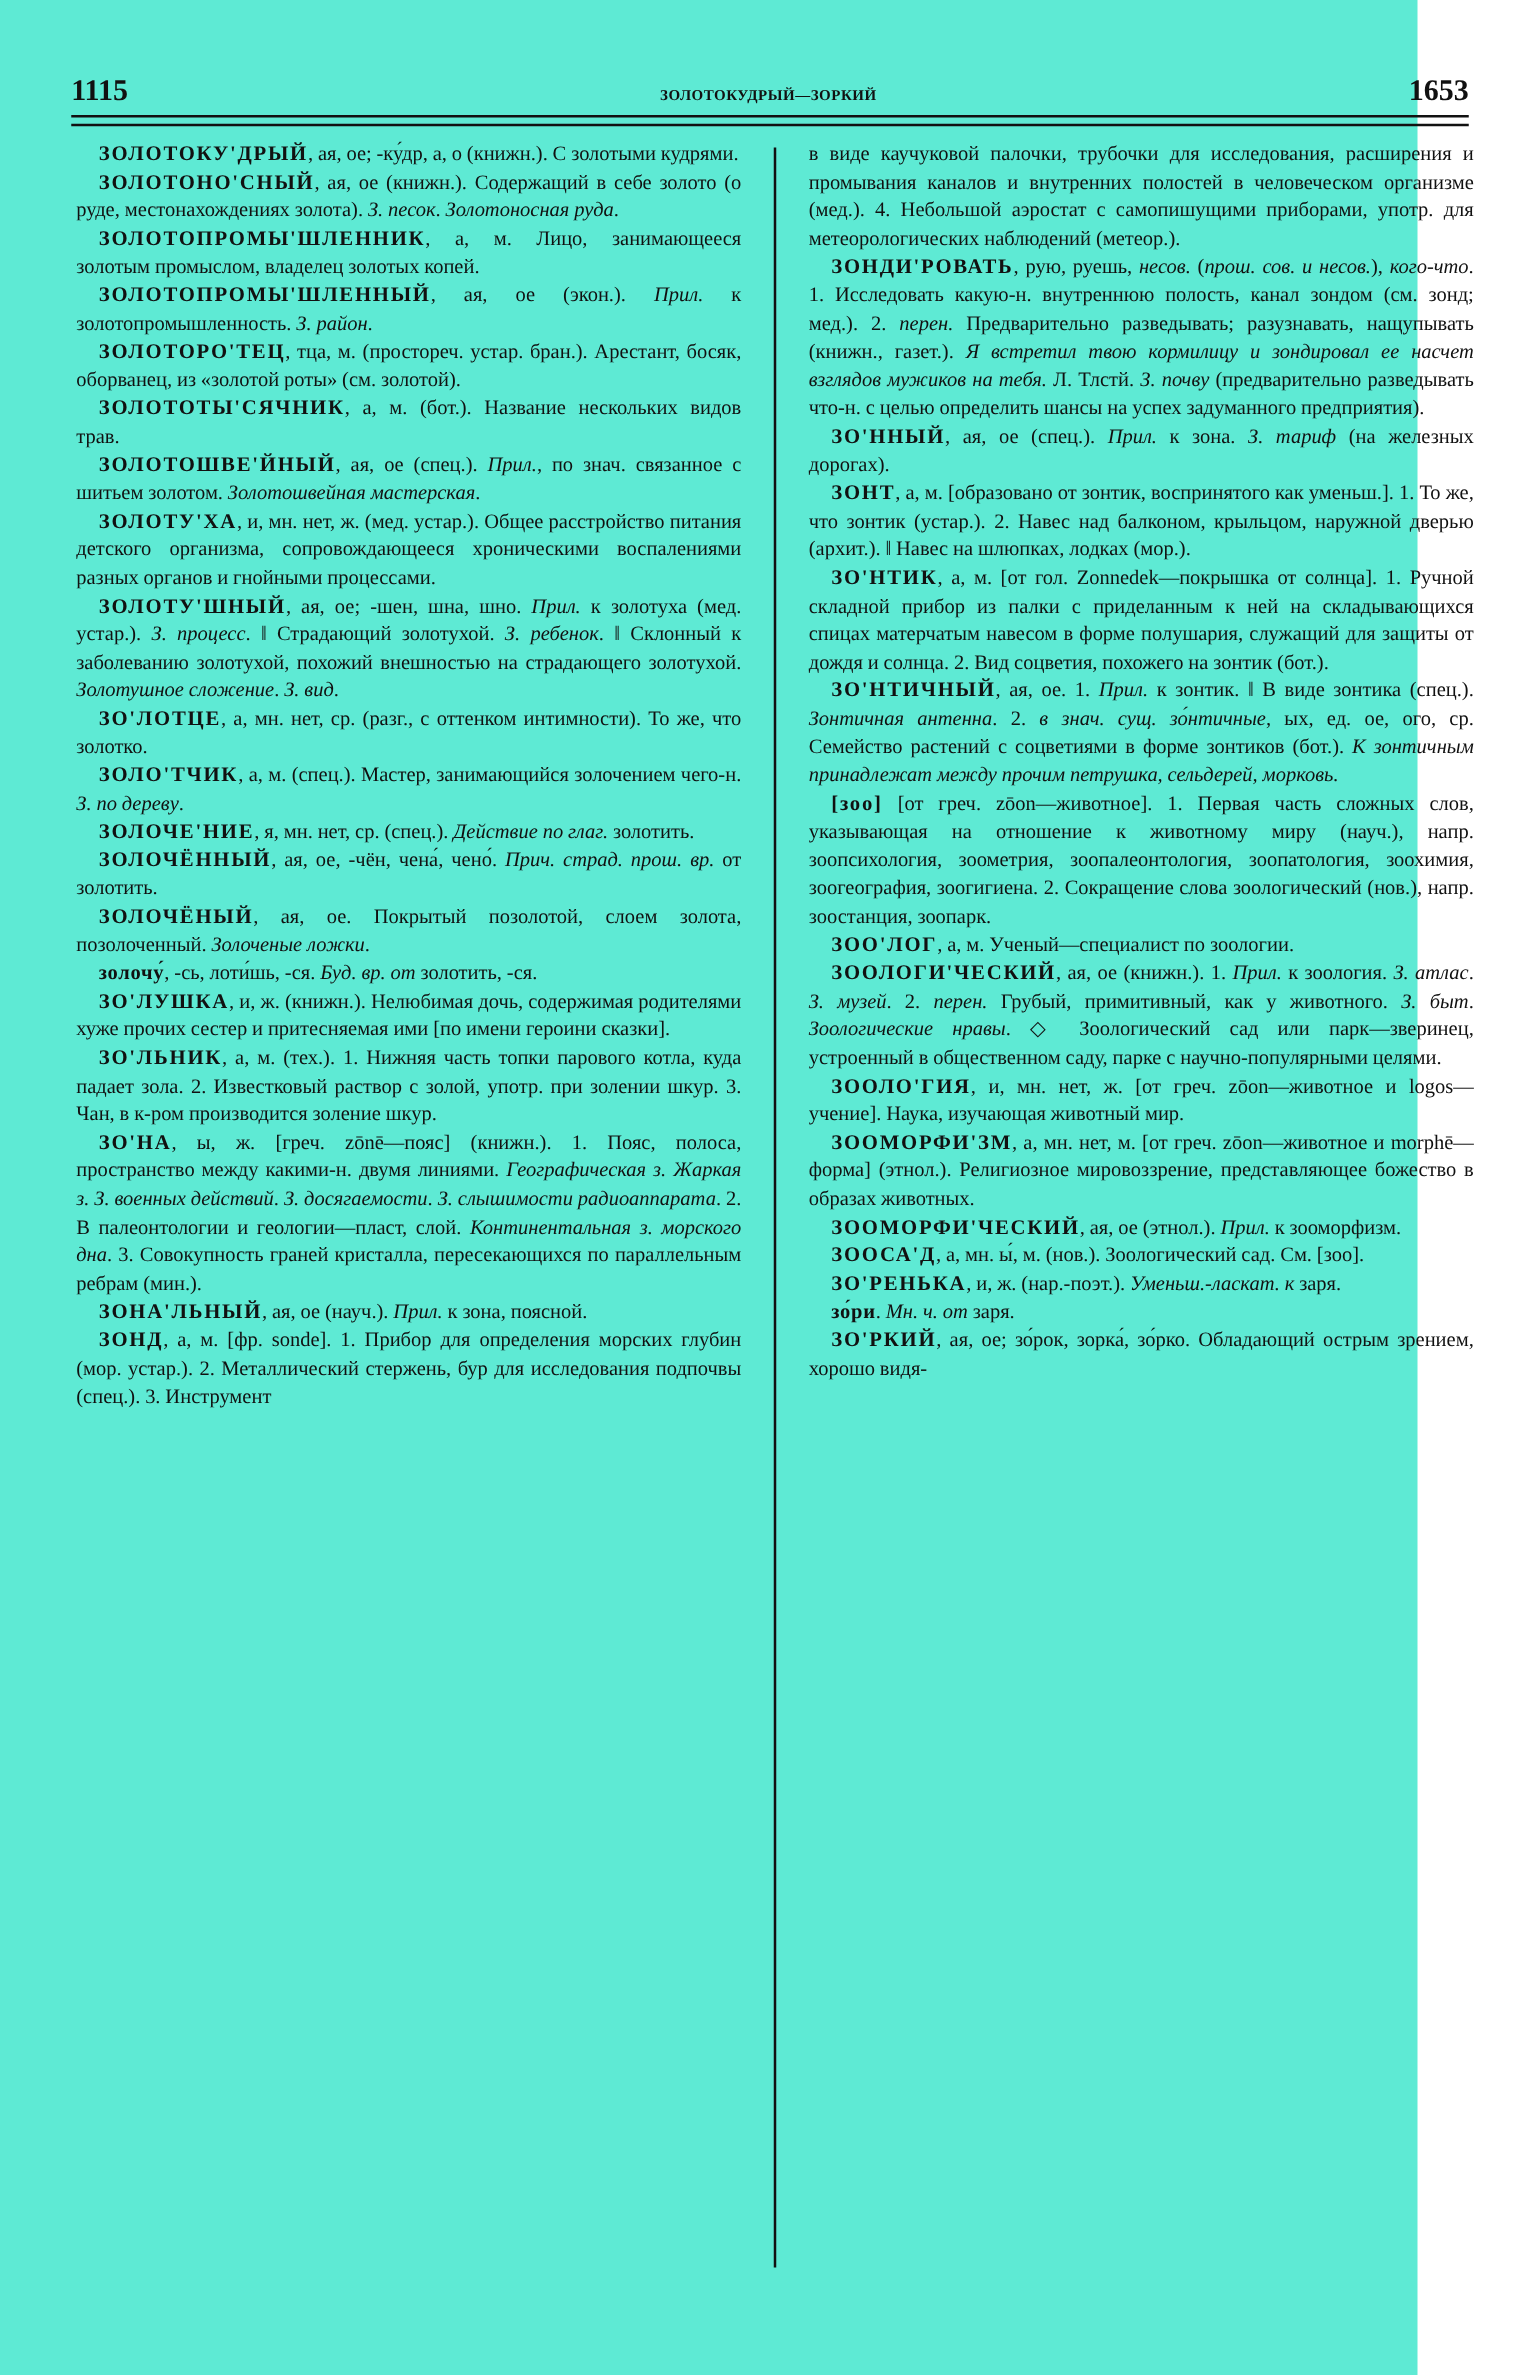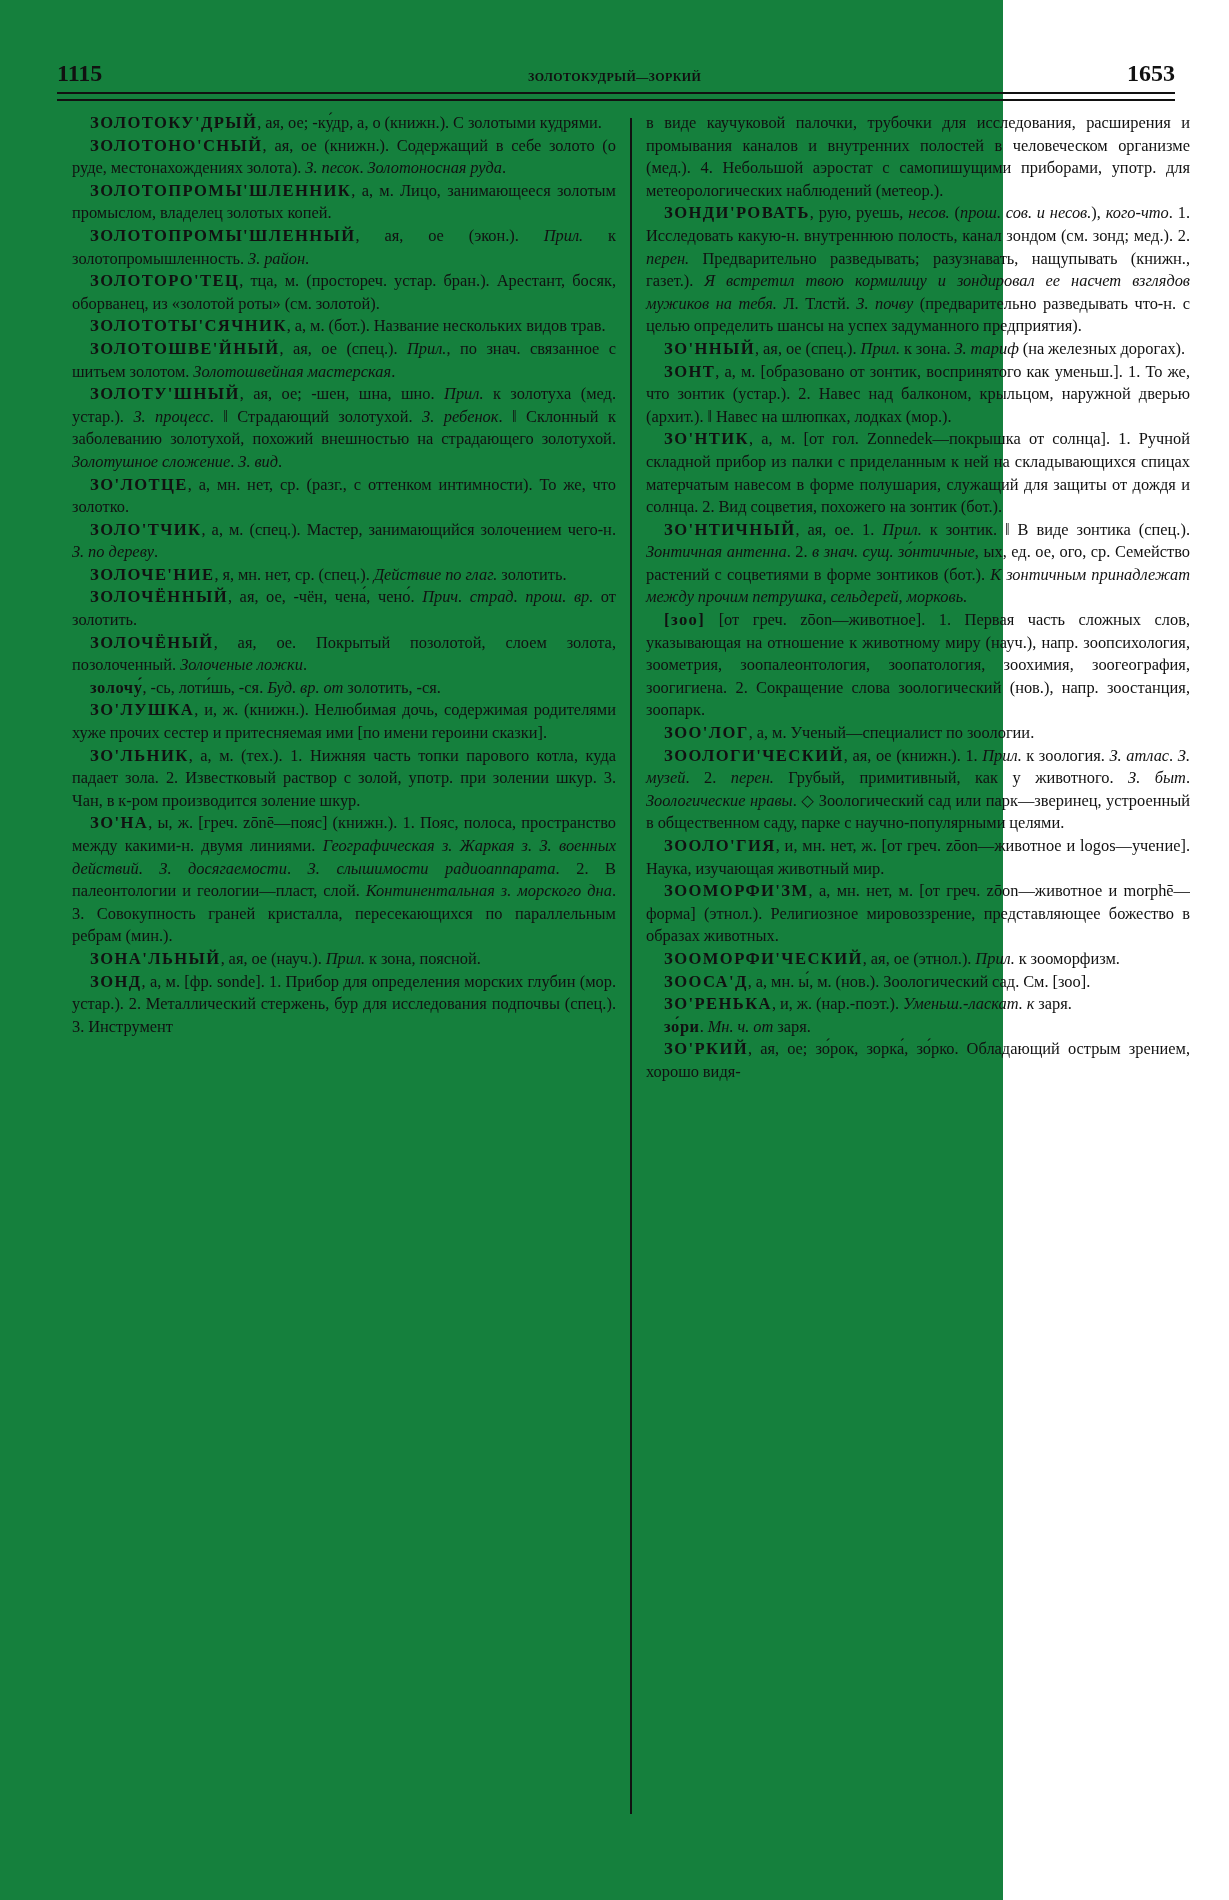--- a/index.html
+++ b/index.html
@@ -9,23 +9,23 @@
   }
   body {
     width: 1229px;
     height: 1900px;
     font-family: "Liberation Serif", "DejaVu Serif", serif;
     color: #111111;
     overflow: hidden;
   }
   .page {
     position: relative;
-    width: 1003px;
+    width: 1134px;
     height: 1900px;
-    background: #15803d;
+    background: #5eead4;
     box-sizing: border-box;
     padding: 0;
   }
 
   
   .running-head {
     position: absolute;
     left: 57px;
     top: 60px;
     width: 1118px;
@@ -50,26 +50,26 @@
     top: 92px;
     width: 1118px;
     height: 5px;
     border-top: 2px solid #111;
     border-bottom: 2px solid #111;
   }
 
   
   .columns {
     position: absolute;
-    left: 72px;
+    left: 61px;
     top: 112px;
     width: 1118px;
     height: 1740px;
     display: flex;
-    gap: 0px;
+    gap: 12px;
   }
   .col {
     width: 545px;
     font-size: 16.4px;
     line-height: 22.6px;
     text-align: justify;
     text-justify: inter-word;
     hyphens: manual;
     word-spacing: -0.2px;
   }
@@ -115,20 +115,21 @@
 
   <div class="columns">
     <div class="col left" id="col-left">
         <p class="entry"><span class="hw">ЗОЛОТОКУ'ДРЫЙ</span><span>, ая, ое; -ку́др, а, о (книжн.). С золотыми кудрями.</span></p>
         <p class="entry"><span class="hw">ЗОЛОТОНО'СНЫЙ</span><span>, ая, ое (книжн.). Содержащий в себе золото (о руде, местонахождениях золота). <span class="it">З. песок</span>. <span class="it">Золотоносная руда</span>.</span></p>
         <p class="entry"><span class="hw">ЗОЛОТОПРОМЫ'ШЛЕННИК</span><span>, а, м. Лицо, занимающееся золотым промыслом, владелец золотых копей.</span></p>
         <p class="entry"><span class="hw">ЗОЛОТОПРОМЫ'ШЛЕННЫЙ</span><span>, ая, ое (экон.). <span class="it">Прил.</span> к золотопромышленность. <span class="it">З. район</span>.</span></p>
         <p class="entry"><span class="hw">ЗОЛОТОРО'ТЕЦ</span><span>, тца, м. (простореч. устар. бран.). Арестант, босяк, оборванец, из «золотой роты» (см. золотой).</span></p>
         <p class="entry"><span class="hw">ЗОЛОТОТЫ'СЯЧНИК</span><span>, а, м. (бот.). Название нескольких видов трав.</span></p>
         <p class="entry"><span class="hw">ЗОЛОТОШВЕ'ЙНЫЙ</span><span>, ая, ое (спец.). <span class="it">Прил.</span>, по знач. связанное с шитьем золотом. <span class="it">Золотошвейная мастерская</span>.</span></p>
+        <p class="entry"><span class="hw">ЗОЛОТУ'ХА</span><span>, и, мн. нет, ж. (мед. устар.). Общее расстройство питания детского организма, сопровождающееся хроническими воспалениями разных органов и гнойными процессами.</span></p>
         <p class="entry"><span class="hw">ЗОЛОТУ'ШНЫЙ</span><span>, ая, ое; -шен, шна, шно. <span class="it">Прил.</span> к золотуха (мед. устар.). <span class="it">З. процесс</span>. ‖ Страдающий золотухой. <span class="it">З. ребенок</span>. ‖ Склонный к заболеванию золотухой, похожий внешностью на страдающего золотухой. <span class="it">Золотушное сложение</span>. <span class="it">З. вид</span>.</span></p>
         <p class="entry"><span class="hw">ЗО'ЛОТЦЕ</span><span>, а, мн. нет, ср. (разг., с оттенком интимности). То же, что золотко.</span></p>
         <p class="entry"><span class="hw">ЗОЛО'ТЧИК</span><span>, а, м. (спец.). Мастер, занимающийся золочением чего-н. <span class="it">З. по дереву</span>.</span></p>
         <p class="entry"><span class="hw">ЗОЛОЧЕ'НИЕ</span><span>, я, мн. нет, ср. (спец.). <span class="it">Действие по глаг.</span> золотить.</span></p>
         <p class="entry"><span class="hw">ЗОЛОЧЁННЫЙ</span><span>, ая, ое, -чён, чена́, чено́. <span class="it">Прич. страд. прош. вр.</span> от золотить.</span></p>
         <p class="entry"><span class="hw">ЗОЛОЧЁНЫЙ</span><span>, ая, ое. Покрытый позолотой, слоем золота, позолоченный. <span class="it">Золоченые ложки</span>.</span></p>
         <p class="entry"><span class="hw-sm">золочу́</span><span>, -сь, лоти́шь, -ся. <span class="it">Буд. вр. от</span> золотить, -ся.</span></p>
         <p class="entry"><span class="hw">ЗО'ЛУШКА</span><span>, и, ж. (книжн.). Нелюбимая дочь, содержимая родителями хуже прочих сестер и притесняемая ими [по имени героини сказки].</span></p>
         <p class="entry"><span class="hw">ЗО'ЛЬНИК</span><span>, а, м. (тех.). 1. Нижняя часть топки парового котла, куда падает зола. 2. Известковый раствор с золой, употр. при золении шкур. 3. Чан, в к-ром производится золение шкур.</span></p>
         <p class="entry"><span class="hw">ЗО'НА</span><span>, ы, ж. [греч. zōnē—пояс] (книжн.). 1. Пояс, полоса, пространство между какими-н. двумя линиями. <span class="it">Географическая з.</span> <span class="it">Жаркая з.</span> <span class="it">З. военных действий</span>. <span class="it">З. досягаемости</span>. <span class="it">З. слышимости радиоаппарата</span>. 2. В палеонтологии и геологии—пласт, слой. <span class="it">Континентальная з. морского дна</span>. 3. Совокупность граней кристалла, пересекающихся по параллельным ребрам (мин.).</span></p>

